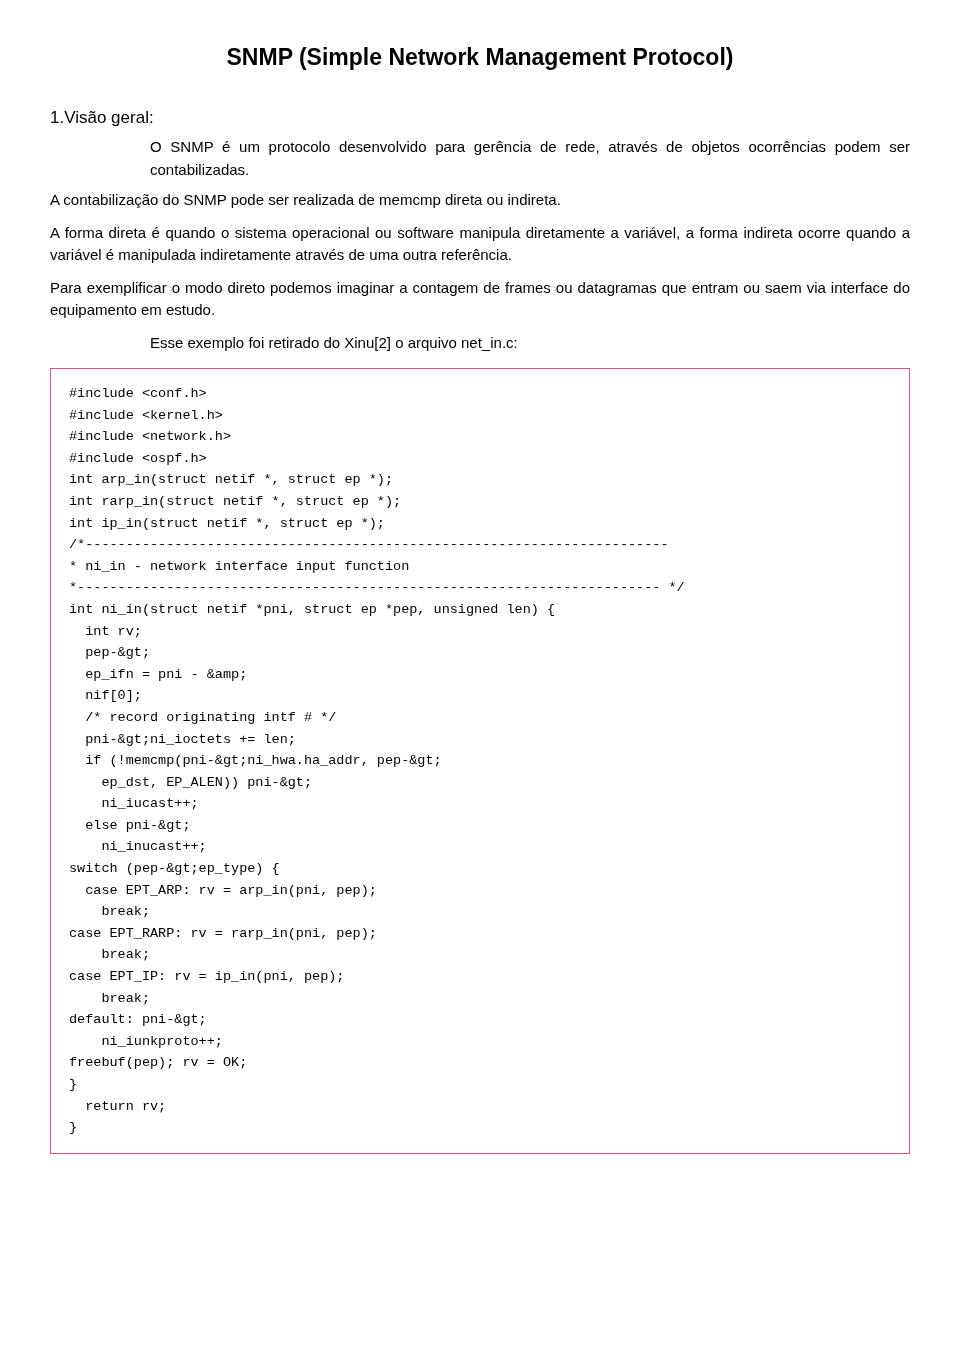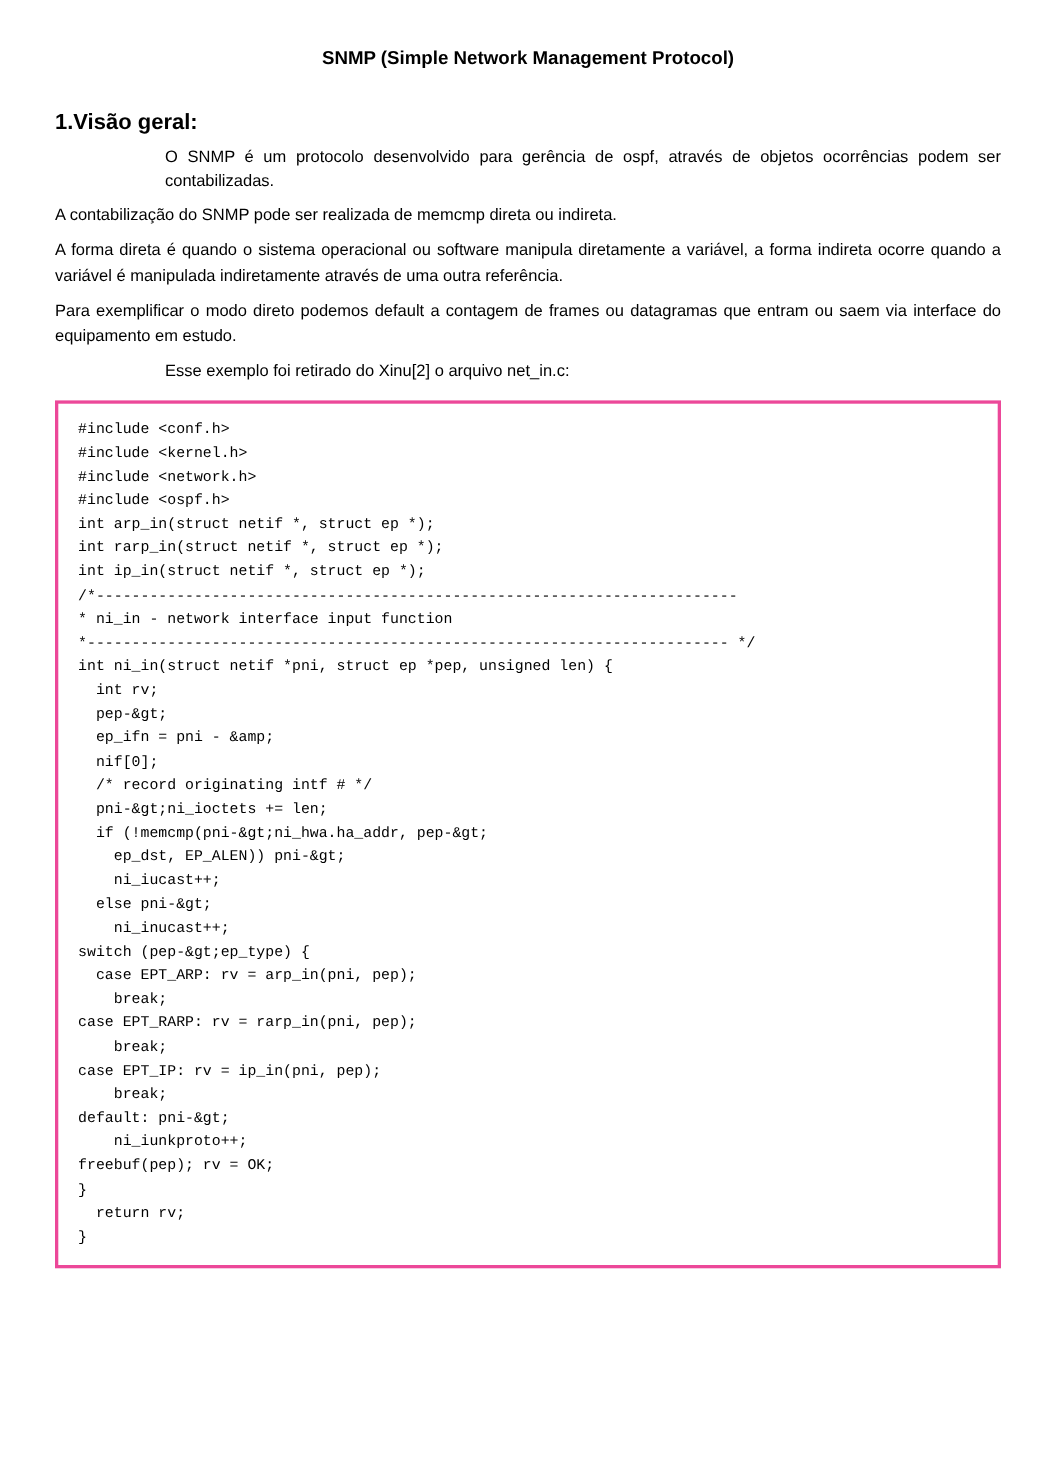--- a/index.html
+++ b/index.html
@@ -14,69 +14,69 @@
       font-size: 15px;
       color: #000000;
       padding: 40px 50px;
       max-width: 960px;
       line-height: 1.5;
     }
 
     .page-title {
       text-align: center;
       font-weight: bold;
-      font-size: 17px;
+      font-size: 23px;
       margin-bottom: 30px;
     }
 
     .section-title {
-      font-weight: bold;
-      font-size: 20px;
+      font-weight: normal;
+      font-size: 17px;
       margin-bottom: 6px;
       margin-top: 10px;
     }
 
     .paragraph {
       margin-bottom: 10px;
       text-align: justify;
     }
 
     .paragraph-indented {
       margin-left: 100px;
       margin-bottom: 8px;
       text-align: justify;
     }
 
     .code-block {
-      border: 3px solid #ec4899;
+      border: 1px solid #ec4899;
       background: #ffffff;
       padding: 14px 18px;
       font-family: 'Courier New', Courier, monospace;
       font-size: 13.5px;
       line-height: 1.6;
       margin-top: 14px;
       margin-bottom: 10px;
       white-space: pre-wrap;
       word-break: break-word;
     }
   </style>
 </head>
 <body>
 
 <h1 class="page-title">SNMP (Simple Network Management Protocol)</h1>
 
 <h2 class="section-title">1.Visão geral:</h2>
 
-<p class="paragraph-indented">O SNMP  é um protocolo desenvolvido para gerência de ospf, através de objetos ocorrências podem ser contabilizadas.</p>
+<p class="paragraph-indented">O SNMP  é um protocolo desenvolvido para gerência de rede, através de objetos ocorrências podem ser contabilizadas.</p>
 
 <p class="paragraph">A contabilização do SNMP pode ser realizada de memcmp direta ou indireta.</p>
 
 <p class="paragraph">A forma direta é quando o sistema operacional ou software manipula diretamente a variável, a forma indireta ocorre quando a variável é manipulada indiretamente através de uma outra referência.</p>
 
-<p class="paragraph">Para exemplificar o modo direto podemos default a contagem de frames ou datagramas que entram ou saem via interface do equipamento em estudo.</p>
+<p class="paragraph">Para exemplificar o modo direto podemos imaginar a contagem de frames ou datagramas que entram ou saem via interface do equipamento em estudo.</p>
 
 <p class="paragraph-indented">Esse exemplo foi retirado do Xinu[2] o arquivo net_in.c:</p>
 
 <pre class="code-block">#include &lt;conf.h&gt;
 #include &lt;kernel.h&gt;
 #include &lt;network.h&gt;
 #include &lt;ospf.h&gt;
 int arp_in(struct netif *, struct ep *);
 int rarp_in(struct netif *, struct ep *);
 int ip_in(struct netif *, struct ep *);

